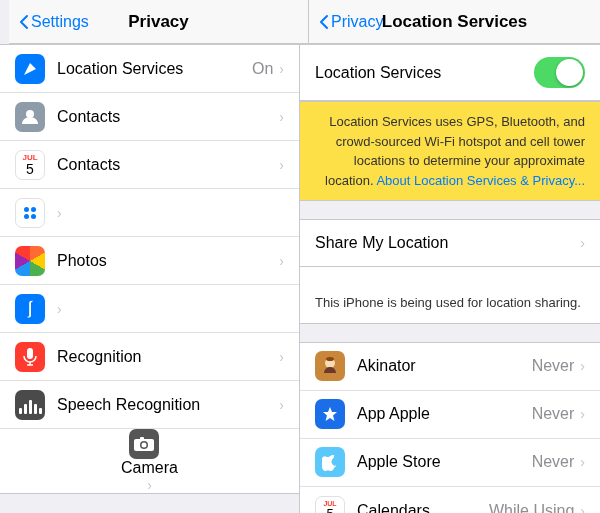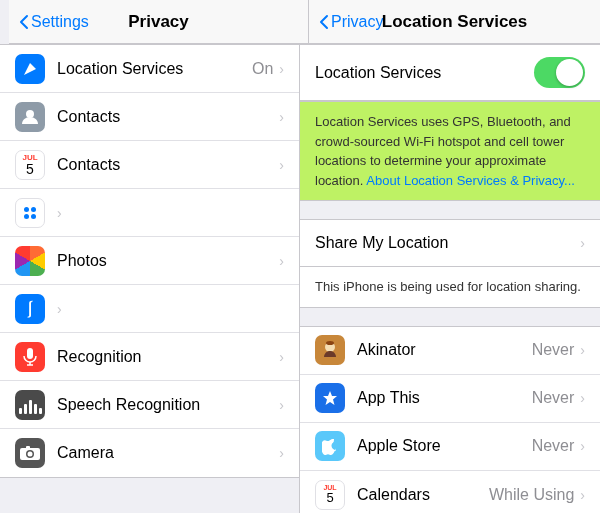--- a/index.html
+++ b/index.html
@@ -53,21 +53,21 @@
 
     .list-item {
       display: flex;
       align-items: center;
       padding: 0 15px;
       min-height: 48px;
       background: #fff;
       border-bottom: 1px solid #e0e0e5;
       position: relative;
     }
-    .list-item:last-child { border-bottom: none; }
+    .list-item:last-child { border-bottom: none; flex-direction: column; }
 
     .list-item-icon {
       width: 30px;
       height: 30px;
       border-radius: 7px;
       margin-right: 12px;
       flex-shrink: 0;
       display: flex;
       align-items: center;
       justify-content: center;
@@ -121,25 +121,26 @@
     .nav-center-title {
       position: absolute;
       left: 50%;
       transform: translateX(-50%);
       font-size: 17px;
       font-weight: 600;
       color: #000;
     }
 
     .info-box {
-      background: #bef264;
+      background: #fde047;
       border-top: 1px solid #c8c7cc;
       border-bottom: 1px solid #c8c7cc;
       padding: 10px 15px;
       margin-bottom: 0;
+      text-align: right;
     }
 
     .info-text {
       font-size: 13px;
       color: #333;
       line-height: 1.5;
     }
     .info-link {
       color: #007aff;
       text-decoration: none;
@@ -219,20 +220,21 @@
 
     .share-info-box {
       background: #fff;
       border-bottom: 1px solid #c8c7cc;
       padding: 10px 15px;
     }
     .share-info-text {
       font-size: 13px;
       color: #333;
       line-height: 1.5;
+      margin-top: 16px;
     }
 
     .apps-group {
       background: #fff;
       border-top: 1px solid #c8c7cc;
       border-bottom: 1px solid #c8c7cc;
       margin-top: 0;
     }
 
     .margin-top { margin-top: 18px; }
@@ -404,21 +406,21 @@
         <span class="list-item-value">Never</span>
         <span class="chevron">›</span>
       </div>
 
       <div class="right-list-item">
         <div class="right-list-icon" style="background:#1a6fe8;">
           <svg width="18" height="18" viewBox="0 0 18 18" fill="white">
             <path d="M9 2L11 7H16L12 10.5L13.5 16L9 13L4.5 16L6 10.5L2 7H7L9 2Z"></path>
           </svg>
         </div>
-        <span class="list-item-label">App This</span>
+        <span class="list-item-label">App Apple</span>
         <span class="list-item-value">Never</span>
         <span class="chevron">›</span>
       </div>
 
       <div class="right-list-item">
         <div class="right-list-icon" style="background:#5ac8fa;">
           <svg width="16" height="18" viewBox="0 0 16 18" fill="white">
             <path d="M12 2c.2 1.5-.5 3-1.5 4C9.5 7 8 7.5 6.5 7.3c-.2-1.5.5-3 1.5-4C9 2.2 10.5 1.8 12 2z"></path>
             <path d="M14 11.5c-.8 1.8-1.2 2.6-2.2 4.2-.7 1-1.6 2.3-2.8 2.3s-1.5-.8-3-.8-1.9.8-3 .8C1.7 18 .8 16.6 0 14.8c-2.2-4.7-.8-11.6 2.8-11.6 1.2 0 2 .8 3 .8s1.6-.8 3-.8c1.8 0 3 1.5 3 1.5s-2.5 1.4-2.3 4.4c.2 2.8 2.5 3.7 4.5 4.4z"></path>
           </svg>

